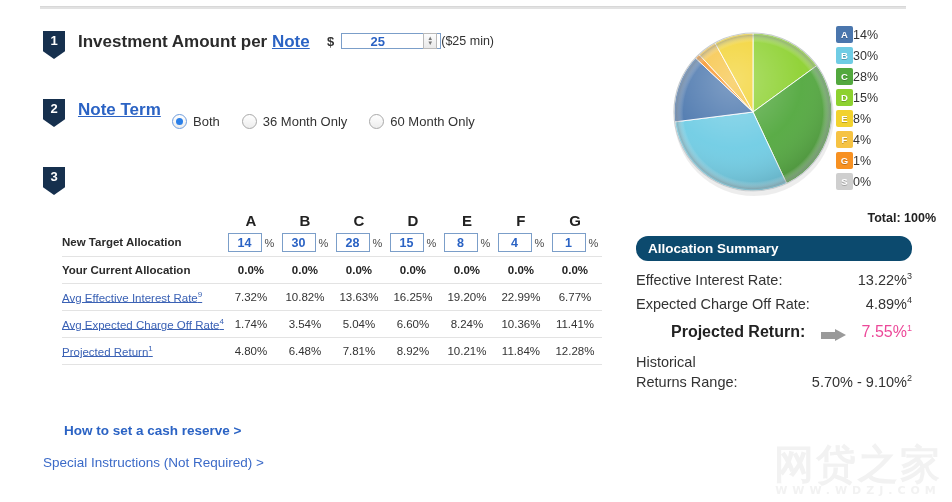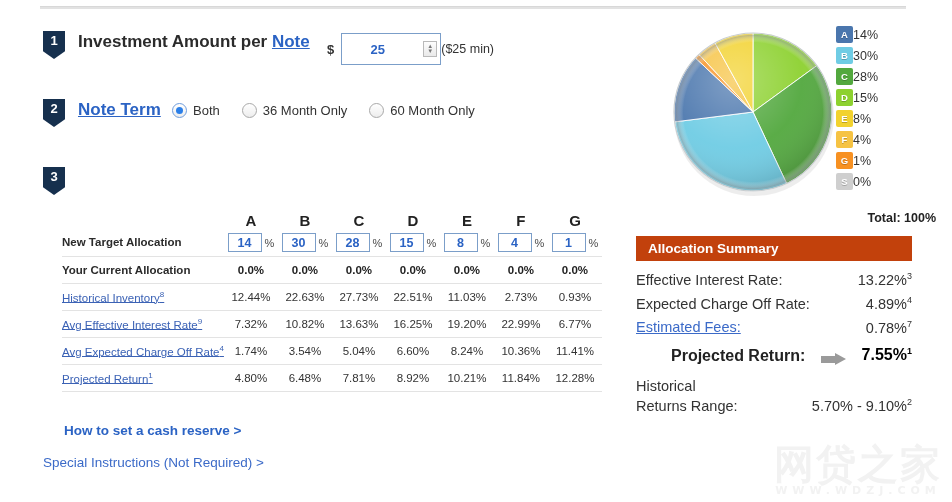--- a/index.html
+++ b/index.html
@@ -40,37 +40,37 @@
     font-size:17px; font-weight:bold; color:#2b2b2b;
     margin-left:13px; line-height:22px; white-space:nowrap;
   }
   .step-title .lnk { color:#2b63c4; text-decoration:underline; }
   .step-title.link-title { color:#2b63c4; text-decoration:underline; }
 
   
   .amount-wrap { position:absolute; left:327px; top:33px; display:flex; align-items:center; }
   .dollar { font-size:13px; font-weight:bold; color:#333; margin-right:7px; }
   .amount-box {
-    width:100px; height:32px; border:1px solid #7b9ec9; background:#fff;
+    width:100px; height:16px; border:1px solid #7b9ec9; background:#fff;
     display:flex; align-items:center; position:relative;
   }
   .amount-val {
     flex:1; text-align:center; font-size:13px; font-weight:bold; color:#2b63c4;
     padding-right:10px;
   }
   .spin {
     width:14px; height:16px; margin-right:3px; border:1px solid #b9b9b9;
     background:linear-gradient(#fdfdfd,#e9e9e9);
     display:flex; flex-direction:column; align-items:center; justify-content:center;
     font-size:6px; color:#777; line-height:5px;
   }
   .amount-hint { font-size:12.5px; color:#333; }
 
   
-  .radio-group { position:absolute; left:172px; top:103px; display:flex; align-items:center; }
+  .radio-group { position:absolute; left:172px; top:114px; display:flex; align-items:center; }
   .radio-item { display:flex; align-items:center; margin-right:22px; }
   .radio {
     width:15px; height:15px; border-radius:50%;
     border:1px solid #a9a9a9; background:linear-gradient(#ffffff,#ededed);
     display:flex; align-items:center; justify-content:center; margin-right:6px;
   }
   .radio.on { border-color:#6f9ddd; }
   .radio.on::after {
     content:""; width:7px; height:7px; border-radius:50%; background:#2b7fe8;
   }
@@ -135,32 +135,32 @@
   }
   .legend-val { font-size:12.5px; color:#333; }
   .legend-total {
     position:absolute; left:199px; top:211px; width:112px; text-align:right;
     font-size:12.5px; font-weight:bold; color:#222;
   }
 
   
   .summary { position:absolute; left:11px; top:236px; width:276px; }
   .summary-head {
-    height:25px; background:#c2410c; border-radius:0;
+    height:25px; background:#0c4a6e; border-radius:12px;
     display:flex; align-items:center; padding-left:12px;
     color:#ffffff; font-size:13.5px; font-weight:bold;
   }
   .sum-row { display:flex; align-items:baseline; margin-top:7px; }
   .sum-label { font-size:14.5px; color:#333; }
   .sum-label.link { color:#3b6ac8; text-decoration:underline; }
   .sum-val { font-size:14.5px; color:#333; margin-left:auto; white-space:nowrap; }
   .sum-val sup { font-size:9px; }
   .sum-row.big { margin-top:11px; align-items:flex-end;margin-left:35px; }
   .sum-row.big .sum-label { font-size:16px; font-weight:bold; color:#222; }
-  .sum-row.big .sum-val { font-size:16px; font-weight:bold; color:#000000; }
+  .sum-row.big .sum-val { font-size:16px; font-weight:normal; color:#ec4899; }
   .arrow {
     width:26px; height:12px; margin-left:16px; margin-right:6px; flex:0 0 26px;
     position:relative;
   }
   .arrow::before {
     content:""; position:absolute; left:0; top:3px; width:15px; height:7px; background:#9a9a9a;
   }
   .arrow::after {
     content:""; position:absolute; left:14px; top:0; width:0; height:0;
     border-top:6.5px solid transparent; border-bottom:6.5px solid transparent;
@@ -287,30 +287,20 @@
           </tr>
           <tr class="trow">
             <td class="row-label">Your Current Allocation</td>
             <td class="cell-num">0.0%</td>
             <td class="cell-num">0.0%</td>
             <td class="cell-num">0.0%</td>
             <td class="cell-num">0.0%</td>
             <td class="cell-num">0.0%</td>
             <td class="cell-num">0.0%</td>
             <td class="cell-num">0.0%</td>
-          </tr>
-          <tr class="trow sep-top">
-            <td class="row-label-link">Historical Inventory<sup>8</sup></td>
-            <td class="stat-cell">12.44%</td>
-            <td class="stat-cell">22.63%</td>
-            <td class="stat-cell">27.73%</td>
-            <td class="stat-cell">22.51%</td>
-            <td class="stat-cell">11.03%</td>
-            <td class="stat-cell">2.73%</td>
-            <td class="stat-cell">0.93%</td>
           </tr>
           <tr class="trow">
             <td class="row-label-link">Avg Effective Interest Rate<sup>9</sup></td>
             <td class="stat-cell">7.32%</td>
             <td class="stat-cell">10.82%</td>
             <td class="stat-cell">13.63%</td>
             <td class="stat-cell">16.25%</td>
             <td class="stat-cell">19.20%</td>
             <td class="stat-cell">22.99%</td>
             <td class="stat-cell">6.77%</td>
@@ -416,24 +406,20 @@
 
     <div style="margin-top:10px;">
       <div class="sum-row">
         <span class="sum-label">Effective Interest Rate:</span>
         <span class="sum-val"><span>13.22%</span><sup>3</sup></span>
       </div>
       <div class="sum-row">
         <span class="sum-label">Expected Charge Off Rate:</span>
         <span class="sum-val"><span>4.89%</span><sup>4</sup></span>
       </div>
-      <div class="sum-row">
-        <span class="sum-label link">Estimated Fees:</span>
-        <span class="sum-val"><span>0.78%</span><sup>7</sup></span>
-      </div>
 
       <div class="sum-row big">
         <span class="sum-label">Projected Return:</span>
         <span class="arrow"></span>
         <span class="sum-val"><span>7.55%</span><sup>1</sup></span>
       </div>
 
       <div class="hist-block">
         <div class="hist-line1">Historical</div>
         <div class="hist-line2">

